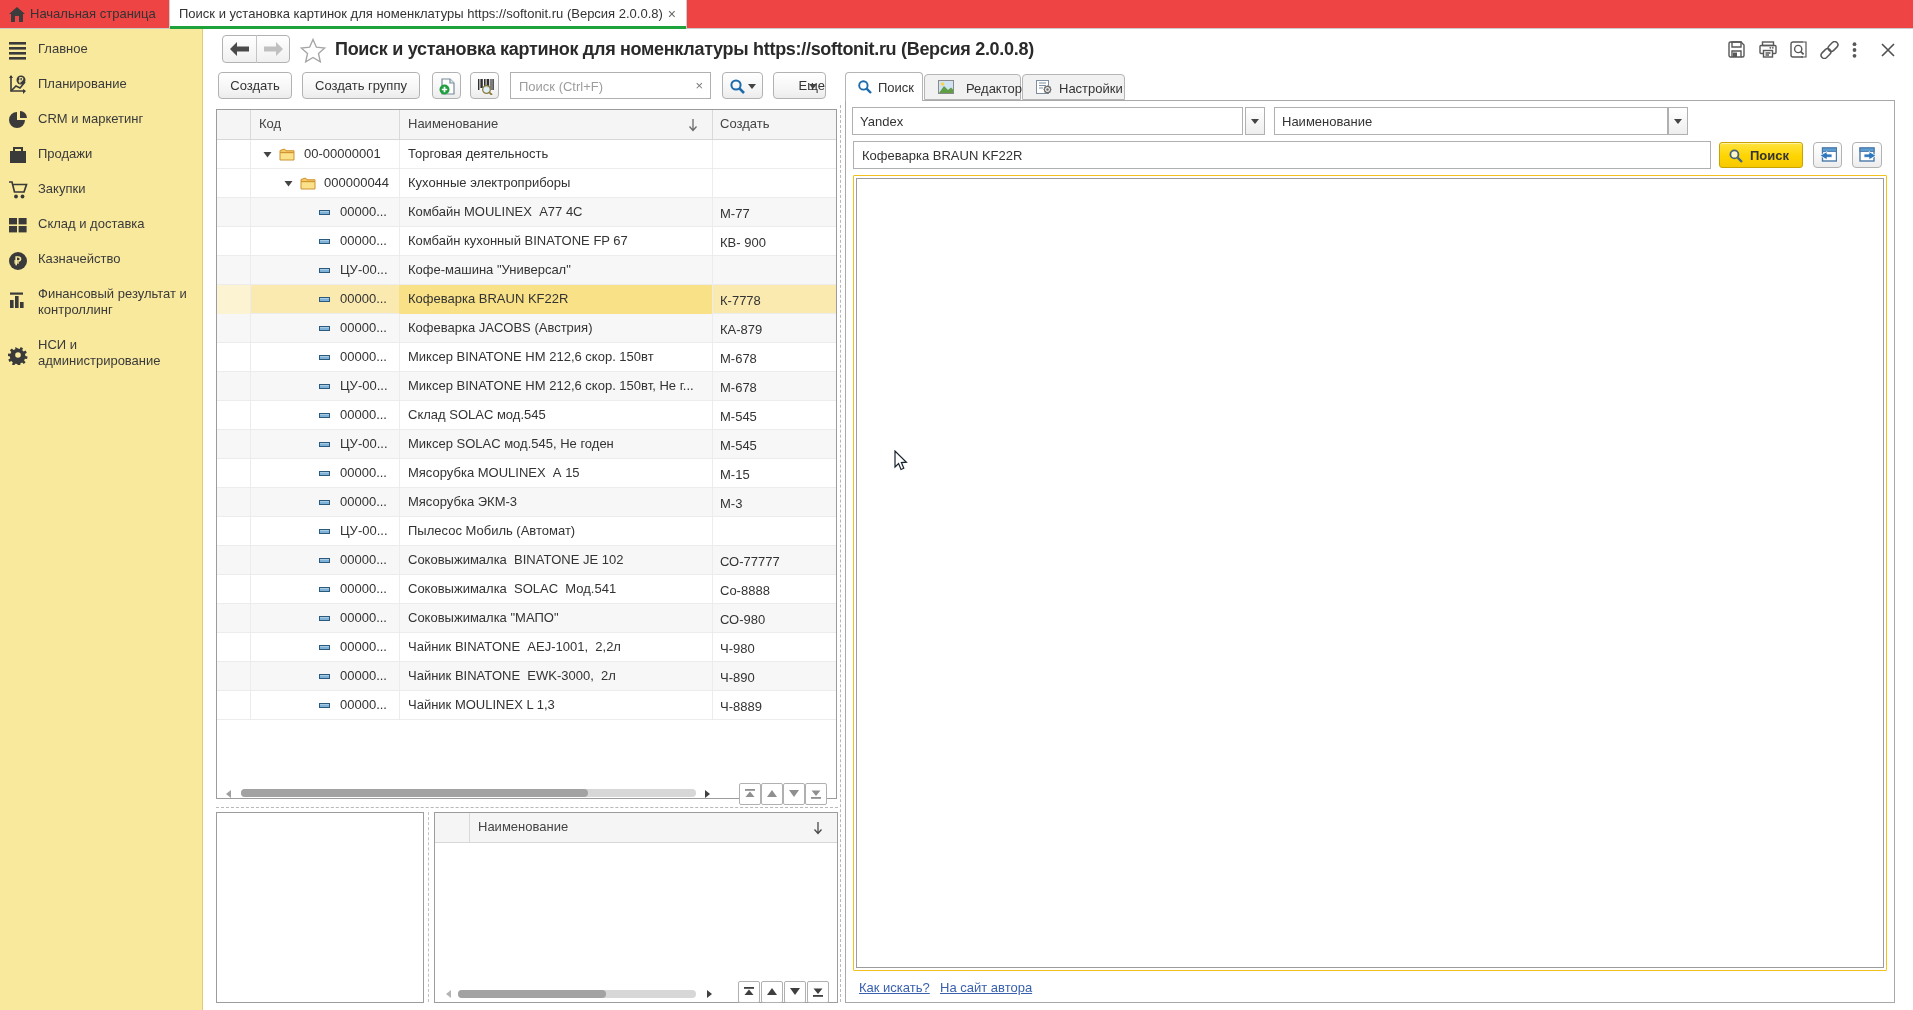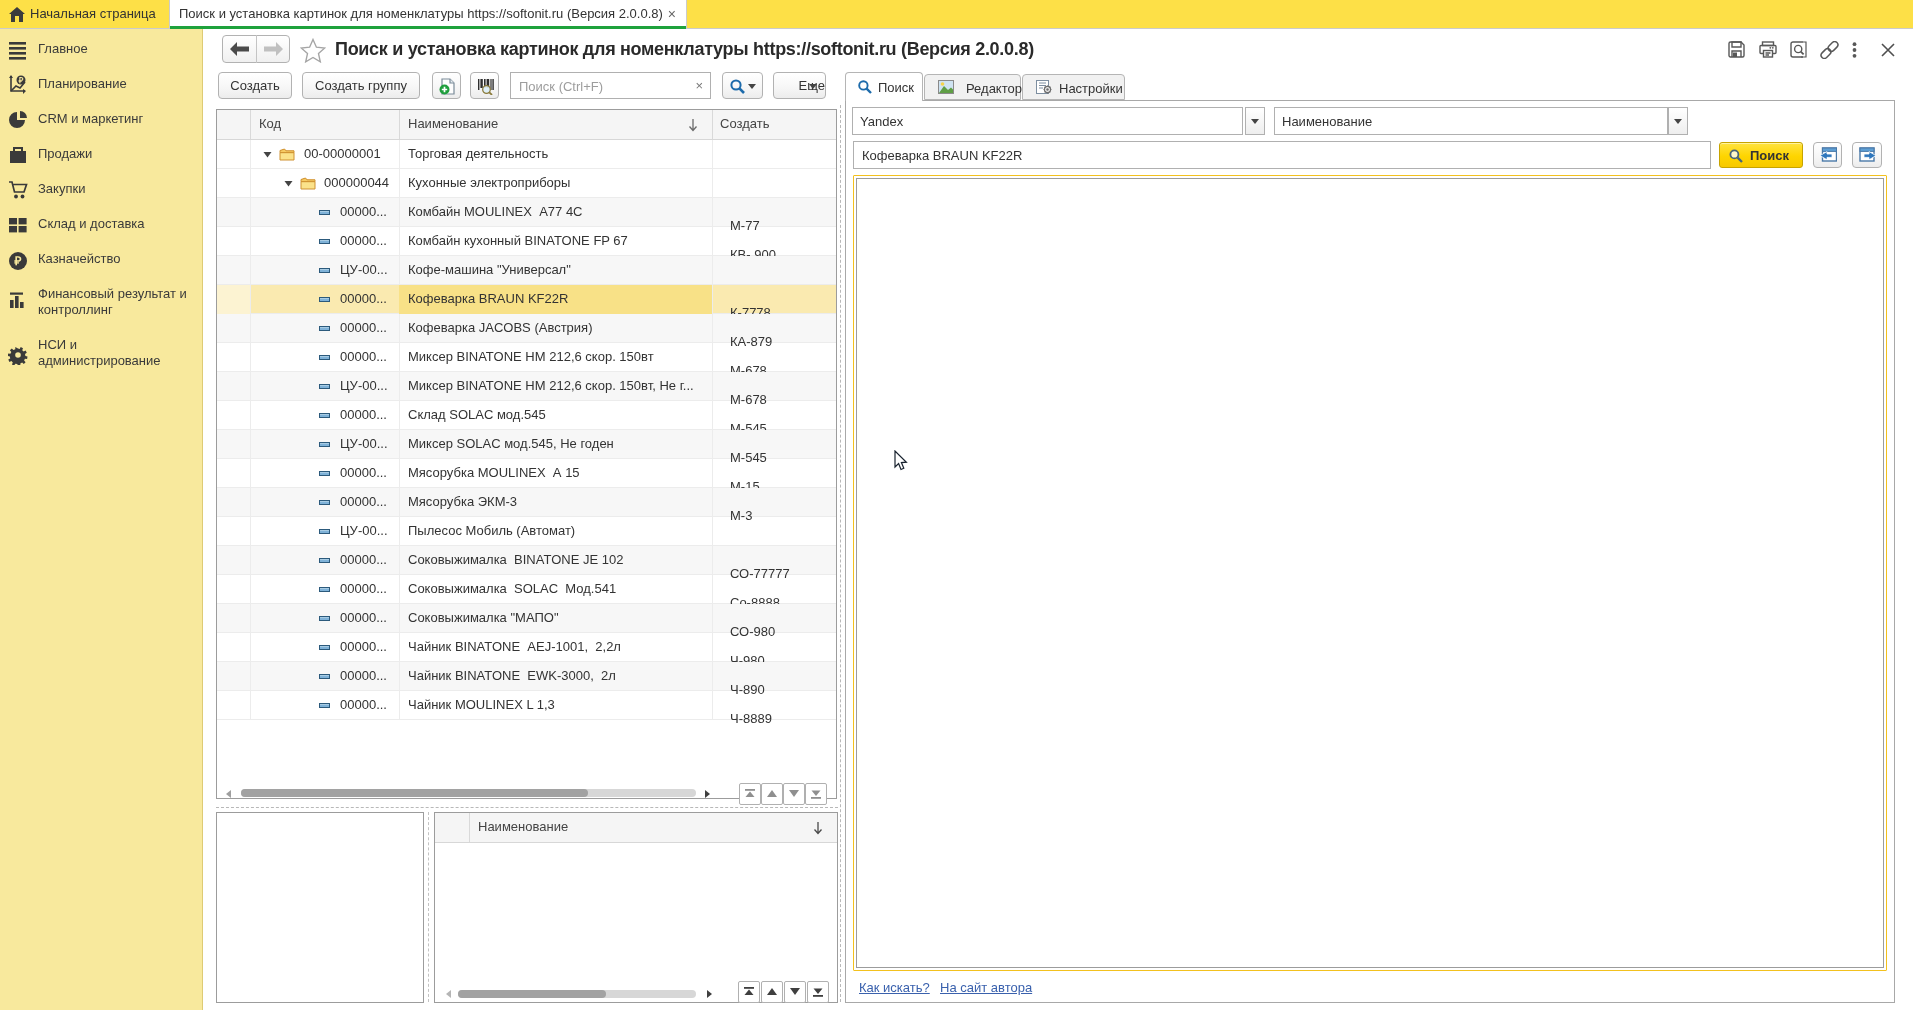--- a/index.html
+++ b/index.html
@@ -1,21 +1,21 @@
 <!DOCTYPE html>
 <html><head>
 <meta charset="utf-8">
 <style>
 * { margin:0; padding:0; box-sizing:border-box; }
 html,body { width:1913px; height:1010px; overflow:hidden; background:#fff;
   font-family:"Liberation Sans", sans-serif; font-size:13px; color:#333; }
 .abs { position:absolute; }
 
 #topbar { position:absolute; left:0; top:0; width:1913px; height:29px;
-  background:#fde047; border-bottom:1px solid #cbcbcb;padding-left:44px; }
+  background:#ef4444; border-bottom:1px solid #cbcbcb;padding-left:44px; }
 #hometab { position:absolute; left:0; top:0; width:169px; height:29px; }
 #hometab span { position:absolute; left:30px; top:6px; color:#333; }
 #activetab { position:absolute; left:169px; top:0; width:518px; height:29px; background:#fff;
   border-left:1px solid #cbcbcb; border-right:1px solid #cbcbcb; }
 #activetab .lbl { position:absolute; left:9px; top:6px; color:#333; white-space:nowrap; }
 #activetab .green { position:absolute; left:0; bottom:0; width:100%; height:3px; background:#1ea23c; }
 #activetab .x { position:absolute; right:10px; top:6px; color:#666; font-size:14px; }
 
 #sidebar { position:absolute; left:0; top:29px; width:203px; height:981px;
   background:#f8e99d; border-right:1px solid #decb74; }
@@ -24,21 +24,21 @@
 
 .btn { position:absolute; height:27px; border:1px solid #b2b2b2; border-radius:4px;
   background:linear-gradient(#ffffff, #f6f6f6 60%, #ececec); color:#333; text-align:center; }
 .btn .t { display:inline-block; margin-top:5px; }
 #title { position:absolute; left:335px; top:39px; font-size:18px; font-weight:bold; letter-spacing:-0.3px; color:#2a2a2a; white-space:nowrap; }
 
 #tbl { position:absolute; left:216px; top:109px; width:621px; height:690px; border:1px solid #9c9c9c; background:#fff; }
 #tblhead { position:absolute; left:0; top:0; width:619px; height:30px; background:#f5f5f5; border-bottom:1px solid #d7d7d7; color:#444; }
 .row { position:absolute; left:0; width:619px; height:29px; border-bottom:1px solid #ececec; }
 .row .nm { position:absolute; left:191px; top:6px; white-space:nowrap; }
-.row .art { position:absolute; left:503px; top:20px; white-space:nowrap;margin-left:10px; }
+.row .art { position:absolute; left:503px; top:8px; white-space:nowrap; }
 .row .cd { position:absolute; top:6px; white-space:nowrap; }
 .itico { position:absolute; left:102px; top:12px; width:11px; height:5px; background:#7fb2d8; border:1px solid #2c5a7c; box-shadow:inset 0 1px 0 #a8cce4; }
 .vline { position:absolute; top:0; width:1px; height:100%; background:#ececec; }
 
 .sbthumb { position:absolute; height:8px; border-radius:4px; background:#a2a2a2; }
 .sbtrack { position:absolute; height:8px; border-radius:4px; background:#d7d7d7; }
 .navbtn { position:absolute; width:22px; height:22px; background:#fff; border:1px solid #b0b0b0; border-radius:2px; }
 
 .tab { position:absolute; border:1px solid #b5b5b5; border-radius:4px 4px 0 0; color:#333; }
 #rbox { position:absolute; left:845px; top:100px; width:1050px; height:903px; border:1px solid #a8a8a8; background:#fff; }

